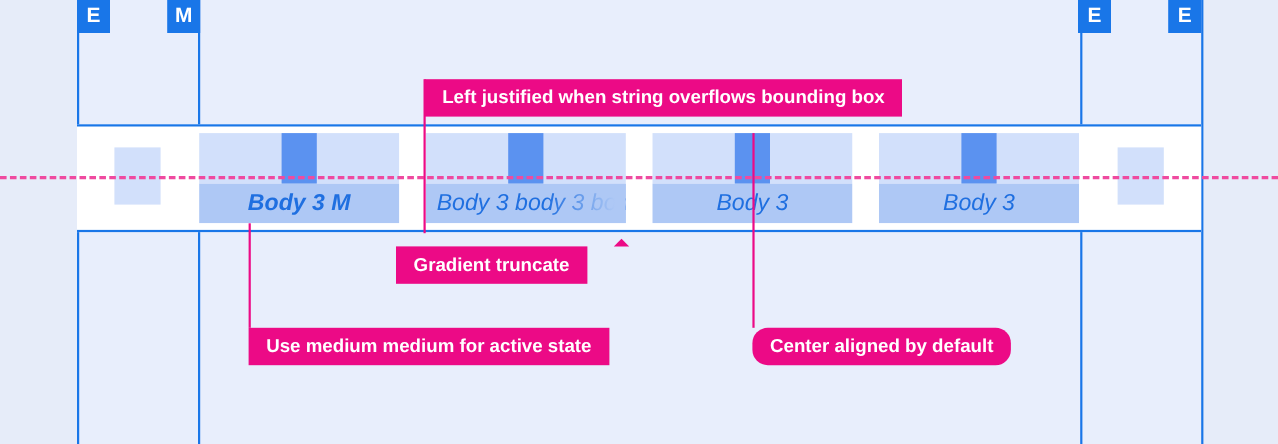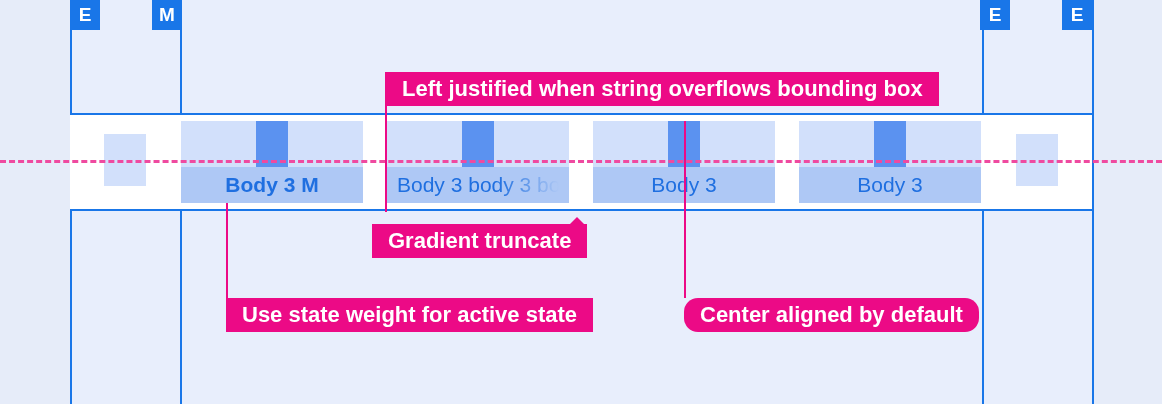--- a/index.html
+++ b/index.html
@@ -110,20 +110,21 @@
     top: 0;
     left: 0;
     right: 0;
     height: 36px;
     line-height: 36px;
     font-size: 21px;
     color: #1f6fe0;
     text-align: center;
     white-space: nowrap;
     font-family: "Liberation Sans", sans-serif;
+    font-style: italic;
   }
   .tab.active .label {
     font-weight: bold;
   }
   .tab.overflow .label {
     text-align: left;
     padding-left: 10px;
     width: 220px;
   }
   
@@ -152,21 +153,21 @@
     position: absolute;
     width: 2px;
     background: #ec0a86;
   }
 
   
   .callout {
     position: absolute;
     background: #ec0a86;
     color: #ffffff;
-    font-size: 22px;
+    font-size: 17px;
     font-weight: bold;
     line-height: 34px;
     height: 34px;
     padding: 0 16px;
     white-space: nowrap;
     font-family: "Liberation Sans", sans-serif;
     box-sizing: border-box;
   }
   .callout .nub {
     position: absolute;
@@ -239,22 +240,22 @@
   </div>
 
   <div id="baseline"></div>
 
   <div class="connector" style="left:385px; top:72px;  height:140px;"></div>
   <div class="connector" style="left:226px; top:203px; height:95px;"></div>
   <div class="connector" style="left:684px; top:121px; height:177px;"></div>
 
   <div class="callout" style="left:386px; top:72px;">Left justified when string overflows bounding box</div>
 
-  <div class="callout" style="left:372px; top:224px;">
+  <div class="callout" style="left:360px; top:224px;">
     <span>Gradient truncate</span>
     <span class="nub" style="left:198px; bottom:auto; top:-7px; border-top:none; border-bottom:7px solid #ec0a86;"></span>
   </div>
 
-  <div class="callout" style="left:226px; top:298px;">Use state weight for active state</div>
+  <div class="callout" style="left:226px; top:298px;">Use medium medium for active state</div>
 
   <div class="callout" style="left:684px; top:298px;border-radius:14px;">Center aligned by default</div>
 
 </div>
 
 </body></html>

